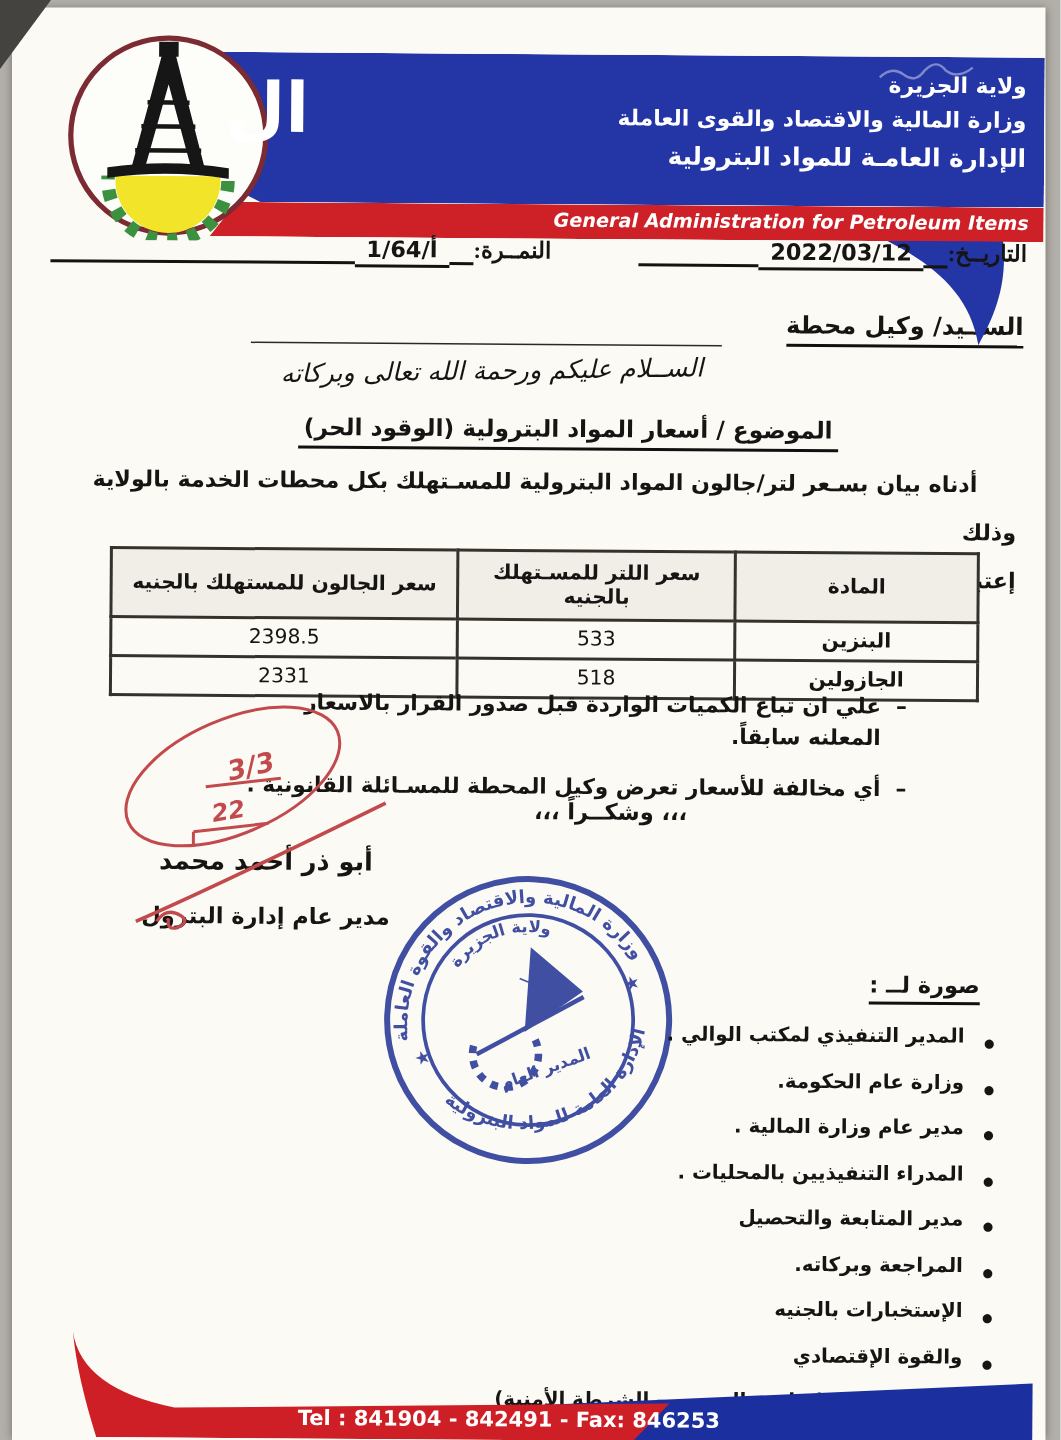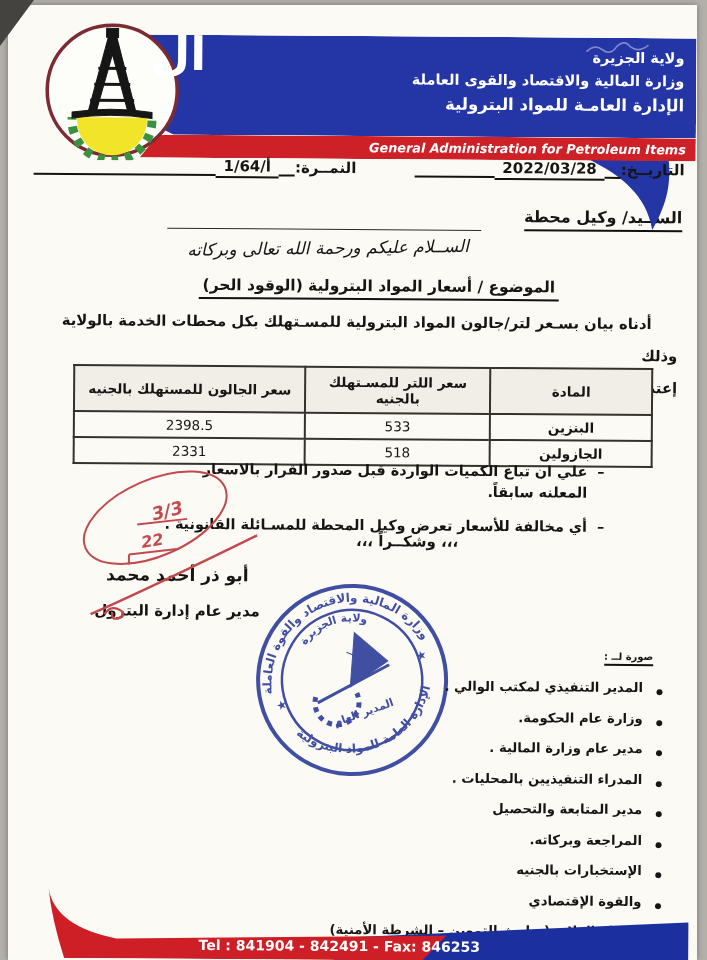--- a/index.html
+++ b/index.html
@@ -14,27 +14,27 @@
           clip-path:polygon(0 0,100% 0,100% 100%,13% 100%,0 62%); z-index:2; }
   .org { position:absolute; top:12px; right:12px; text-align:right; color:#fff; direction:rtl; }
   .org-l1,.org-l2 { font-size:14.5px; font-weight:bold; margin-bottom:7px; }
   .org-l3 { font-size:16.5px; font-weight:bold; letter-spacing:.4px; }
   .stripe { position:absolute; left:140px; top:136px; width:556px; height:23px; background:#ce2127;
             clip-path:polygon(18px 0,100% 0,100% 100%,0 100%); z-index:2; }
   .stripe-text { color:#fff; font-weight:bold; font-style:italic; font-size:12.8px; line-height:23px;
                  text-align:right; padding-right:10px; }
   .tail { position:absolute; left:576px; top:158px; z-index:1; }
   .logo { position:absolute; left:42px; top:22px; z-index:4; }
-  .wm { position:absolute; left:150px; top:28px; color:#fff; font-size:46px; font-weight:bold; z-index:5; }
+  .wm { position:absolute; left:150px; top:46px; color:#fff; font-size:46px; font-weight:bold; z-index:5; }
   .scribble { position:absolute; left:582px; top:40px; z-index:3; opacity:.5; }
 
   
   .meta { position:absolute; top:158px; right:22px; left:34px; direction:rtl; display:flex;
           align-items:flex-end; font-size:15px; font-weight:bold; z-index:3; }
-  .meta .lbl { white-space:nowrap; padding-bottom:2px; }
+  .meta .lbl { white-space:nowrap; padding-bottom:2px;font-family:Liberation Serif, serif; }
   .uv { border-bottom:2.2px solid #15130f; padding:0 8px 1px 8px; white-space:nowrap; }
   .ltr { direction:ltr; unicode-bidi:isolate; }
   .ext { width:80px; height:1px; border-bottom:2.2px solid #15130f; margin-bottom:2px; }
   .dash16 { width:16px; height:1px; border-bottom:2.2px solid #15130f; margin-bottom:2px; }
   .gap60 { width:58px; }
   .fillline { flex:1; height:1px; border-bottom:2.2px solid #15130f; margin-bottom:2px; }
 
   
   .to { position:absolute; top:206px; right:24px; direction:rtl; font-weight:bold; font-size:16px;
         border-bottom:2.2px solid #111; padding-bottom:3px; }
@@ -70,21 +70,21 @@
   .sig-name { font-weight:bold; font-size:17px; }
   .sig-title { font-weight:bold; font-size:15px; margin-top:17px; }
   .anno { position:absolute; left:68px; top:464px; z-index:6; }
 
   
   .stamp { position:absolute; left:256px; top:580px; width:200px; height:200px; z-index:2; opacity:.92; }
 
   
   .dist { position:absolute; top:646px; right:40px; width:332px; direction:rtl; font-weight:bold;
           font-size:13.2px; z-index:3; }
-  .dist-title { display:inline-block; font-size:10px; border-bottom:2px solid #111; padding-bottom:2px;
+  .dist-title { display:inline-block; font-size:15px; border-bottom:2px solid #111; padding-bottom:2px;
                 margin:0 10px 13px 0; }
   .dist-item { display:flex; gap:13px; align-items:flex-start; margin-bottom:9.5px; line-height:17px; }
   .blt { font-size:8px; margin-top:4px; }
 
   .footer { position:absolute; left:0; top:888px; z-index:4; }
 </style>
 </head>
 <body>
 
 <div class="paper"></div>
@@ -124,21 +124,21 @@
       <line x1="52" y1="64" x2="88" y2="64" stroke-width="3"></line>
       <line x1="48" y1="80" x2="92" y2="80" stroke-width="3"></line>
       <path d="M30,92 Q70,86 110,92 L110,98 Q70,92 30,98 Z" stroke-width="1"></path>
     </g>
   </svg>
   <div class="wm">ال</div>
 
   <div class="meta">
     <span class="lbl">التاريــخ:</span>
     <span class="dash16"></span>
-    <span class="uv ltr">2022/03/28</span>
+    <span class="uv ltr">2022/03/12</span>
     <span class="ext"></span>
     <span class="gap60"></span>
     <span class="lbl">النمــرة:</span>
     <span class="dash16"></span>
     <span class="uv ltr">1/أ/64</span>
     <span class="fillline"></span>
   </div>
 
   <div class="to">الســيد/ وكيل محطة</div>
   <div class="to-line"></div>

